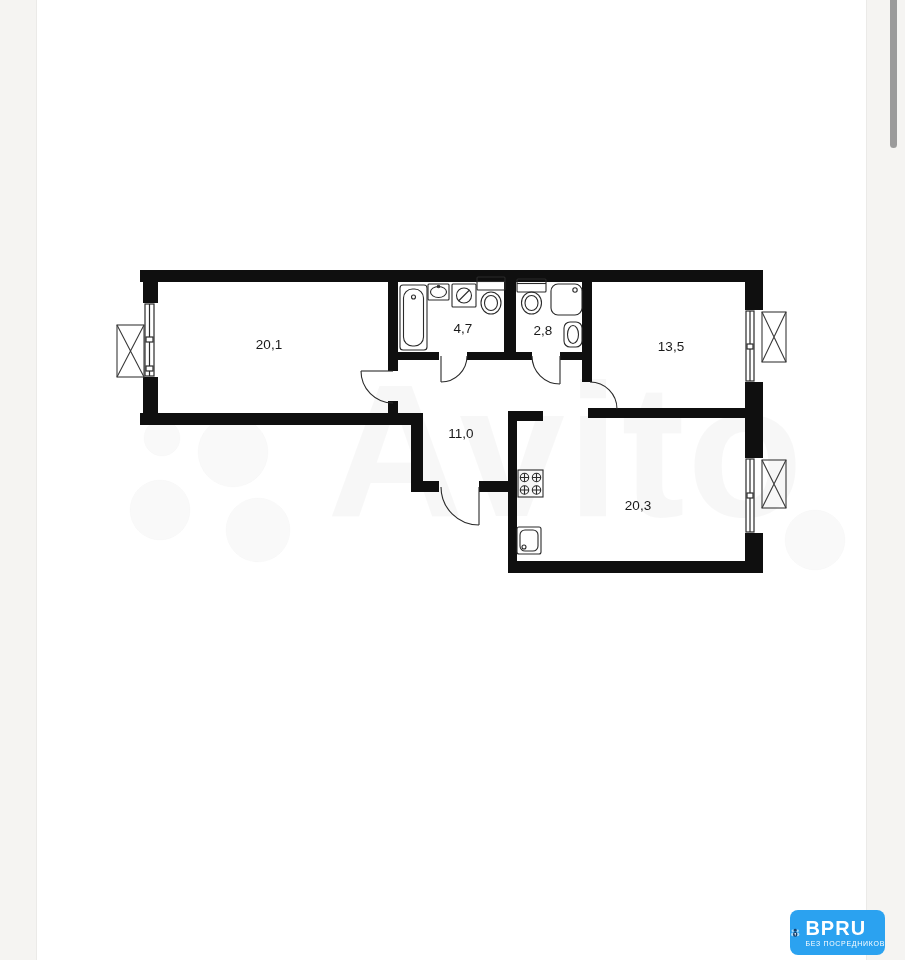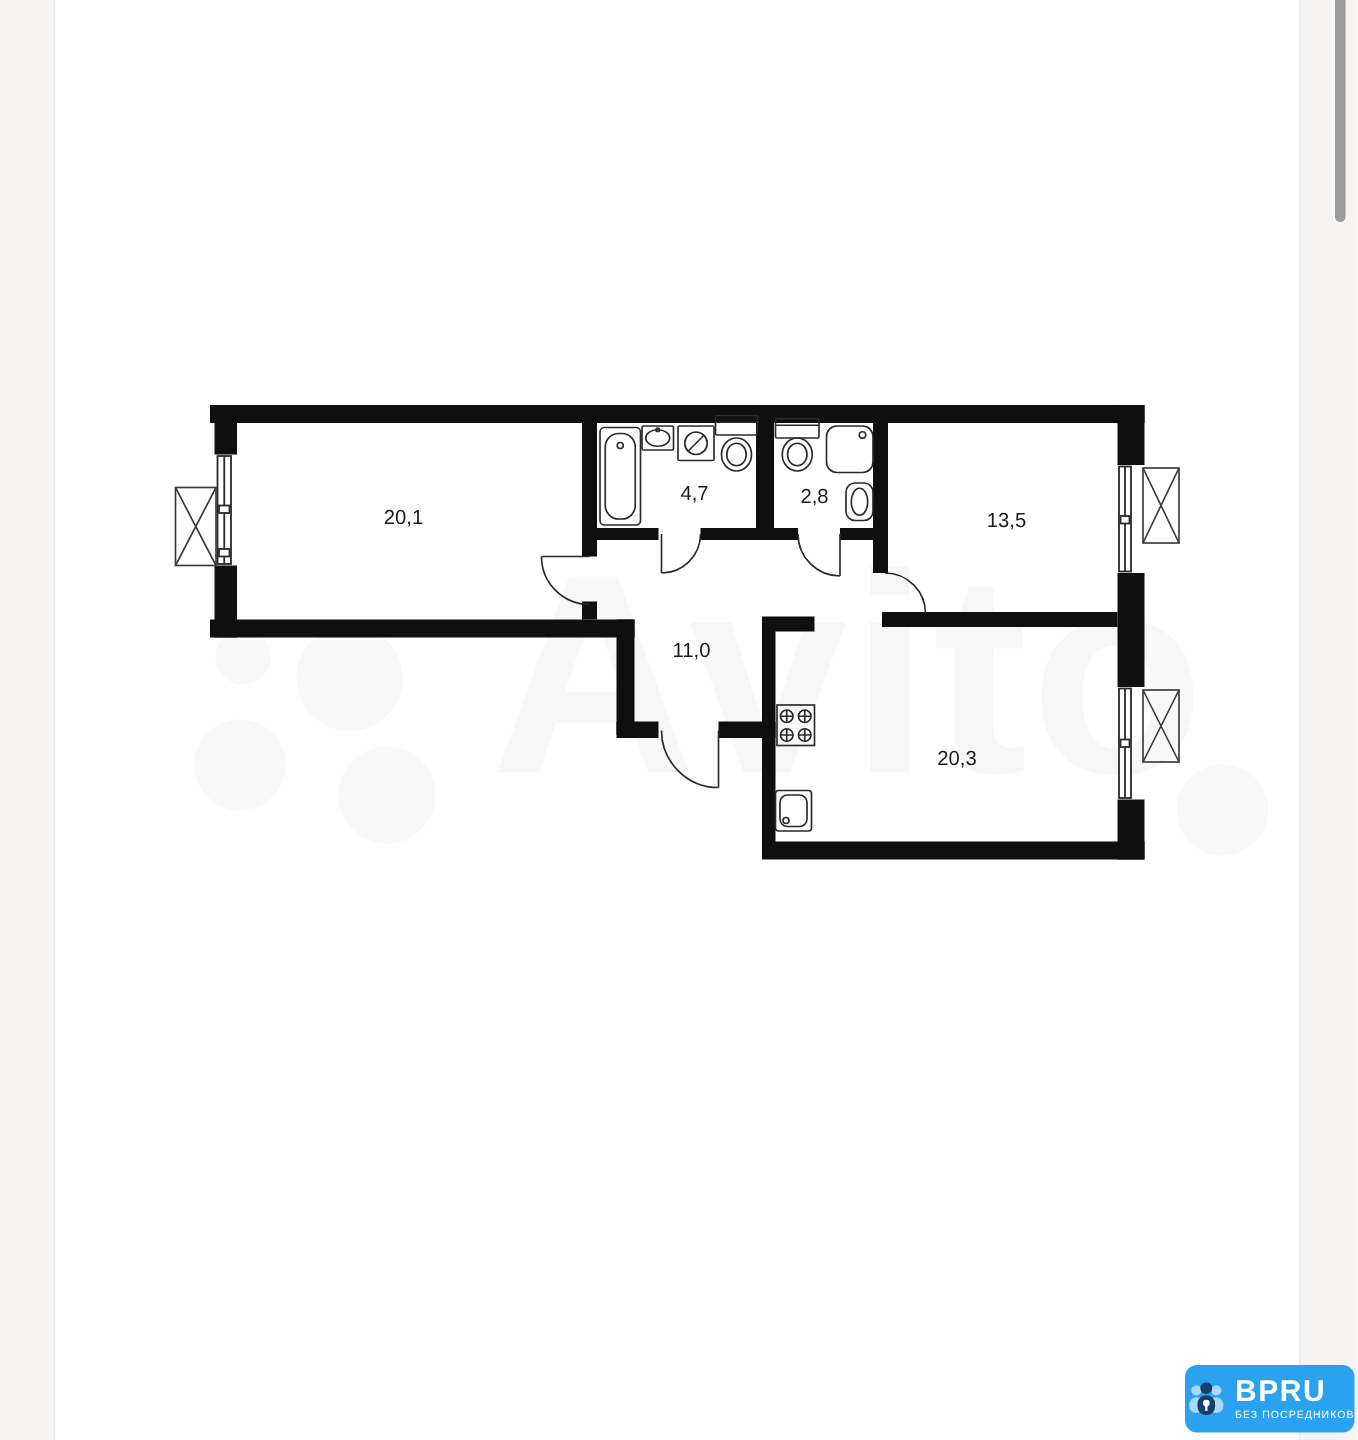--- a/index.html
+++ b/index.html
@@ -15,21 +15,21 @@
     background:#9b9b9b;border-radius:4px;
   }
   .photo{position:absolute;left:37px;right:39px;top:0;bottom:0;background:#ffffff;}
   .watermark-text{
     position:absolute;left:290px;top:355px;
     font-size:190px;font-weight:bold;letter-spacing:2px;
     color:rgba(0,0,0,0.030);line-height:1;user-select:none;
   }
   svg.plan{position:absolute;left:0;top:0;}
   .badge{
-    position:absolute;left:790px;top:910px;width:113px;height:45px;
+    position:absolute;left:790px;top:910px;width:95px;height:45px;
     background:#2ba2f0;border-radius:8px;display:flex;align-items:center;
     justify-content:center;gap:5px;color:#ffffff;
   }
   .badge-text{display:flex;flex-direction:column;align-items:flex-start;}
   .badge-title{font-size:20px;font-weight:bold;letter-spacing:1px;line-height:1;}
   .badge-subtitle{font-size:7px;letter-spacing:0.7px;margin-top:2px;white-space:nowrap;}
 </style>
 </head>
 <body>
 

